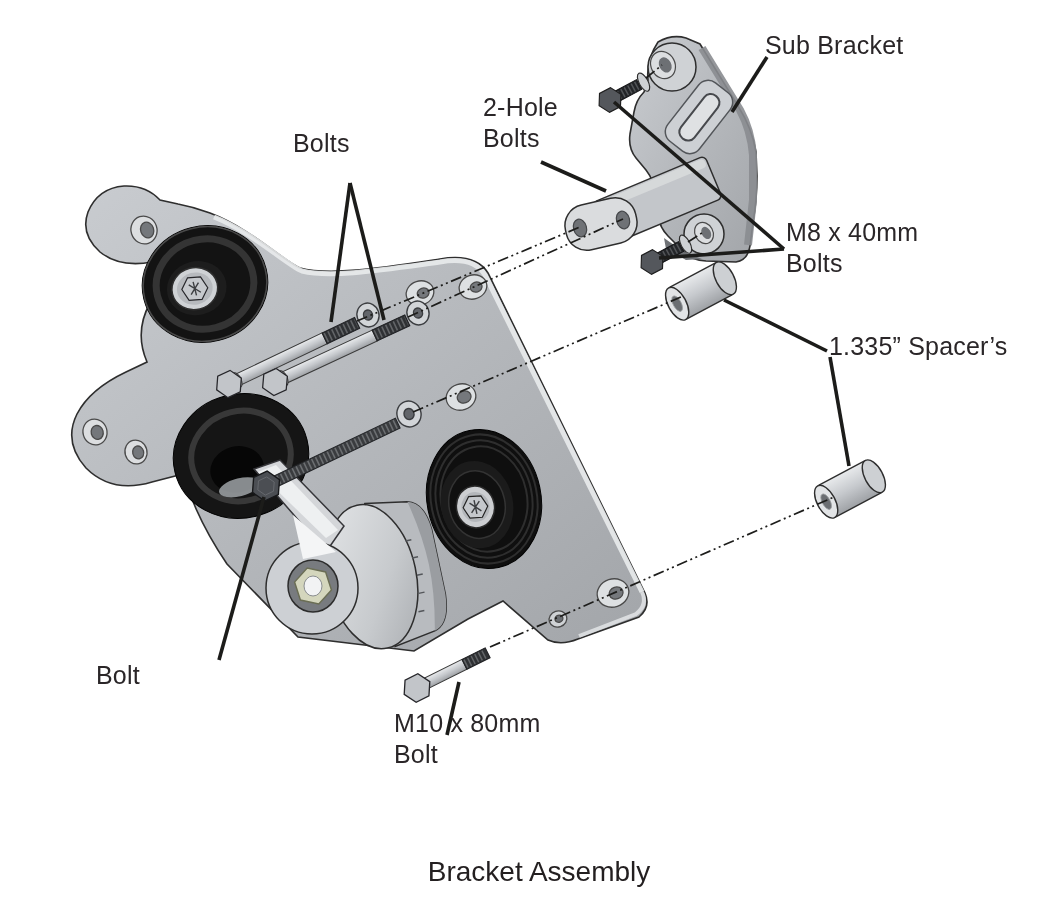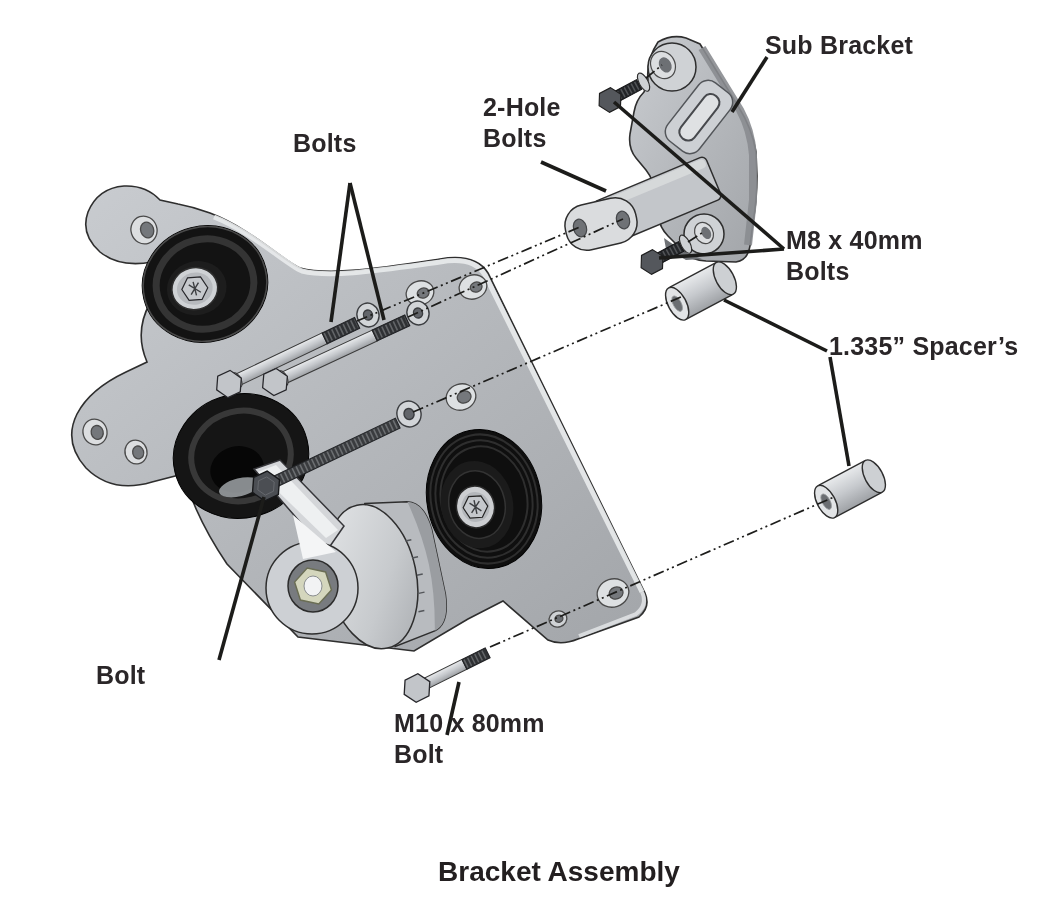--- a/index.html
+++ b/index.html
@@ -1,22 +1,22 @@
 <!DOCTYPE html>
 <html><head>
 <meta charset="utf-8">
 <style>
   html,body{margin:0;padding:0;background:#ffffff;}
   #stage{position:relative;width:1058px;height:905px;background:#fff;overflow:hidden;
          font-family:"Liberation Sans",sans-serif;}
   #drawing{position:absolute;left:0;top:0;}
-  .label{position:absolute;font-size:25px;line-height:31px;color:#2a2628;white-space:nowrap;letter-spacing:.2px;font-weight:bold;}
+  .label{position:absolute;font-size:25px;line-height:31px;color:#2a2628;white-space:nowrap;letter-spacing:.2px;}
   .label .ln{display:block;}
-  .title{position:absolute;left:363px;top:856px;width:392px;text-align:center;
-         font-size:28px;font-weight:bold;color:#231f20;}
+  .title{position:absolute;left:343px;top:856px;width:392px;text-align:center;
+         font-size:28px;font-weight:normal;color:#231f20;}
 </style>
 </head>
 <body>
 
 <div id="stage">
 
 <svg id="drawing" width="1058" height="905" viewBox="0 0 1058 905">
   <defs>
     <linearGradient id="pl" x1="0" y1="0" x2="1" y2="1">
       <stop offset="0" stop-color="#c9ccd0"></stop>
@@ -274,21 +274,21 @@
 
 <div class="label" style="left:483px;top:92px">
   <span class="ln">2-Hole</span>
   <span class="ln">Bolts</span>
 </div>
 
 <div class="label" style="left:293px;top:128px">
   <span class="ln">Bolts</span>
 </div>
 
-<div class="label" style="left:786px;top:225px">
+<div class="label" style="left:786px;top:217px">
   <span class="ln">M8 x 40mm</span>
   <span class="ln">Bolts</span>
 </div>
 
 <div class="label" style="left:829px;top:331px">
   <span class="ln">1.335” Spacer’s</span>
 </div>
 
 <div class="label" style="left:96px;top:660px">
   <span class="ln">Bolt</span>

